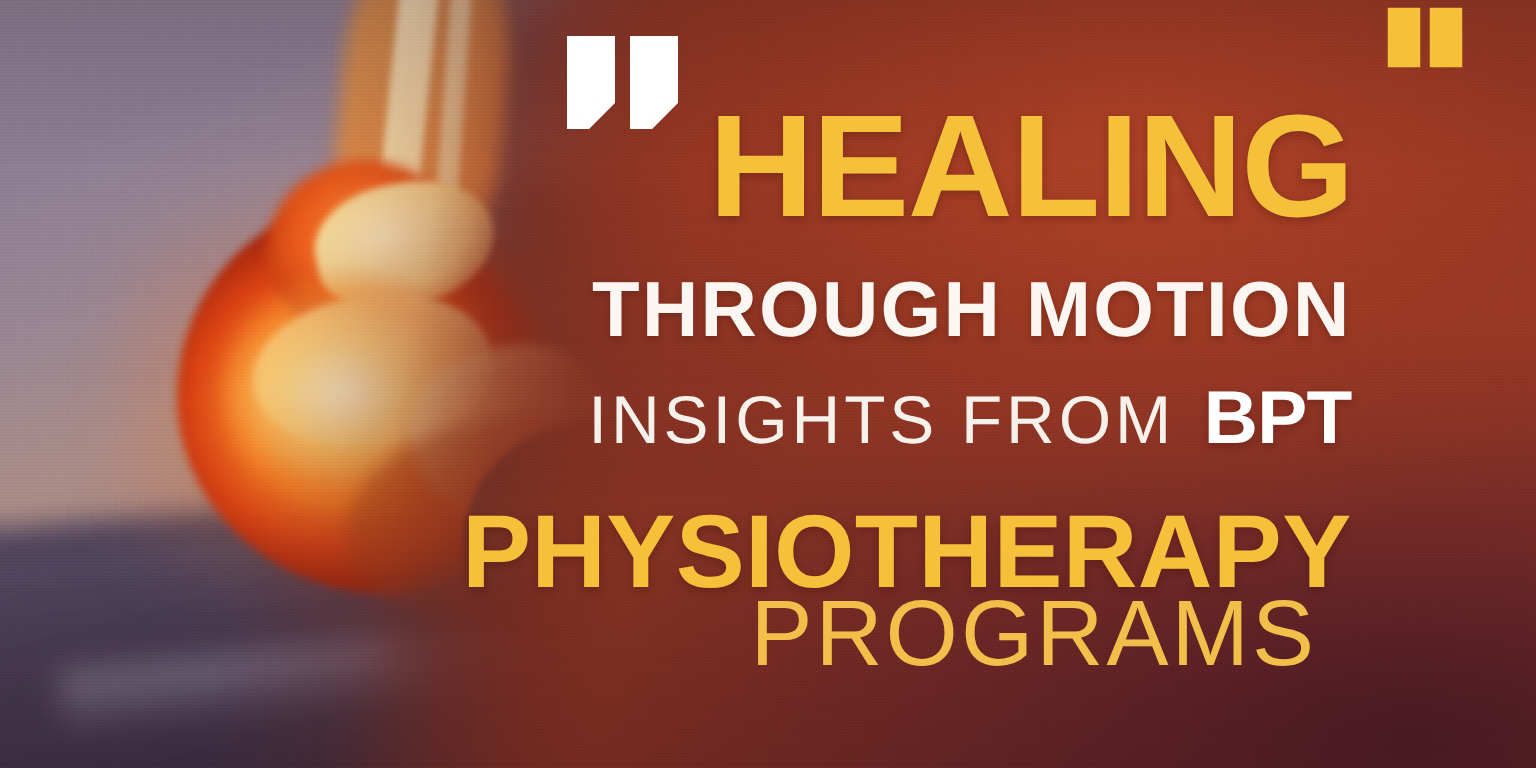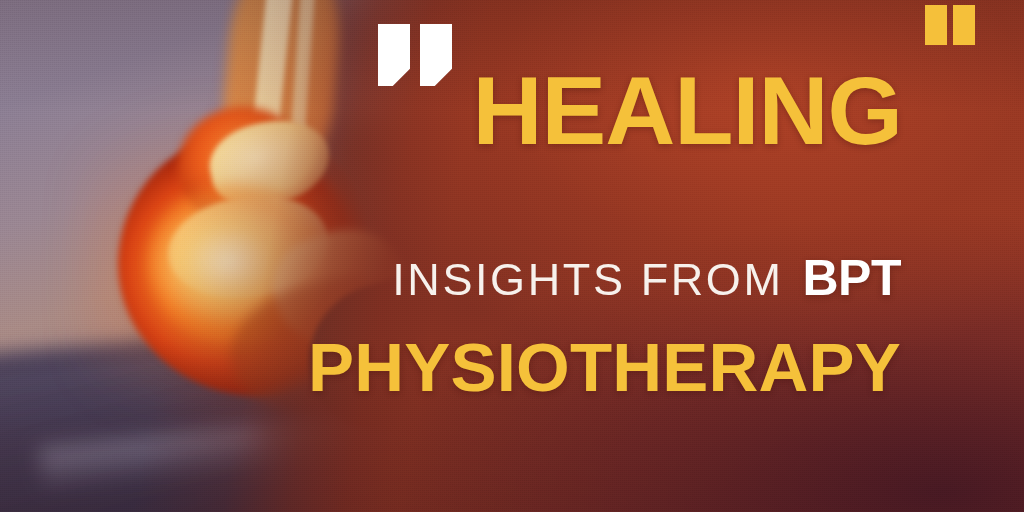--- a/index.html
+++ b/index.html
@@ -361,28 +361,30 @@
 
   <div class="quote-block">
 
     <div class="quote-open">
       <span class="mark m1"></span>
       <span class="mark m2"></span>
     </div>
 
     <div class="line l-healing">HEALING</div>
 
+    <div class="line l-through">THROUGH MOTION</div>
 
     <div class="line l-insights">
       <span class="thin">INSIGHTS FROM</span>
       <span class="heavy">BPT</span>
     </div>
 
     <div class="line l-physio">PHYSIOTHERAPY</div>
 
+    <div class="line l-programs">PROGRAMS</div>
 
     <div class="quote-close">
       <span class="mark m1"></span>
       <span class="mark m2"></span>
     </div>
 
   </div>
 </div>
 
 </body></html>

